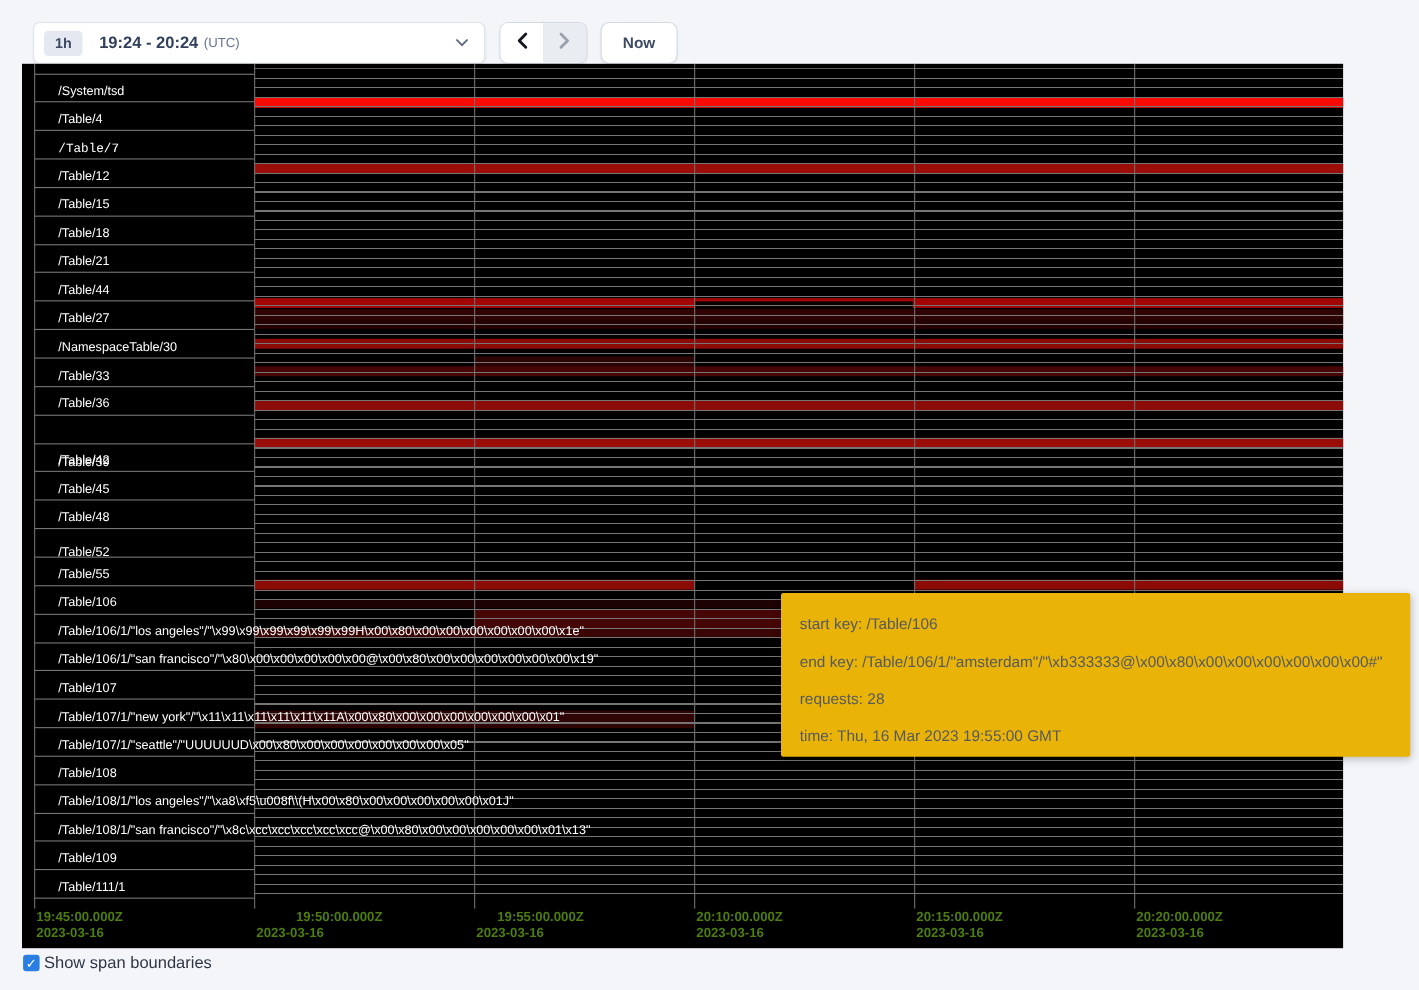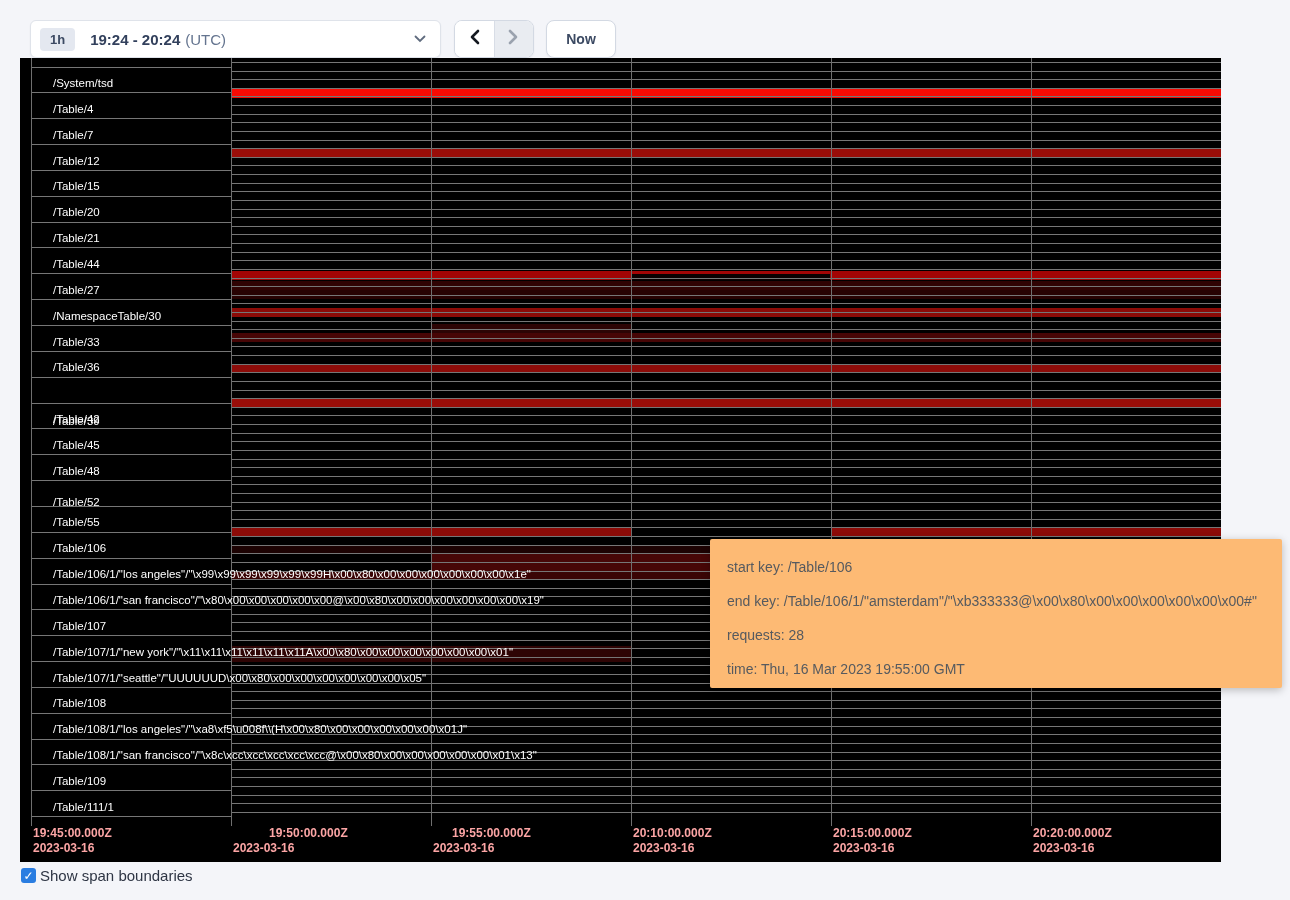--- a/index.html
+++ b/index.html
@@ -6,43 +6,43 @@
   #screen{position:relative;width:1290px;height:900px;background:#f4f5f9;overflow:hidden;
           font-family:"Liberation Sans", sans-serif;}
   .abs{position:absolute;}
 
   
   .range-select{left:30px;top:20px;width:411px;height:38px;background:#fff;border:1px solid #dfe3ea;
     border-radius:6px;box-sizing:border-box;display:flex;align-items:center;box-shadow:0 1px 2px rgba(16,24,40,.05);cursor:pointer;}
   .range-chip{margin-left:9px;background:#e4e8f0;border-radius:4px;padding:4px 10px;
     font-size:13px;font-weight:bold;color:#3c4a63;}
   .range-text{margin-left:15px;font-size:15px;font-weight:bold;color:#32405c;white-space:pre;}
-  .range-zone{font-size:15px;font-weight:normal;color:#64748f;margin-left:5px;}
+  .range-zone{font-size:12px;font-weight:normal;color:#64748f;margin-left:5px;}
   .range-caret{margin-left:auto;margin-right:14px;display:flex;}
   .btn-group{left:454px;top:20px;width:80px;height:38px;border:1px solid #d3d9e3;border-radius:8px;
     box-sizing:border-box;display:flex;overflow:hidden;background:#fff;box-shadow:0 1px 2px rgba(16,24,40,.05);}
   .btn-half{width:40px;display:flex;align-items:center;justify-content:center;}
   .btn-prev{background:#fff;border-right:1px solid #d8dde6;cursor:pointer;}
   .btn-next{background:#e9ecf1;}
   .now-btn{left:546px;top:20px;width:70px;height:38px;background:#fff;border:1px solid #d3d9e3;border-radius:8px;
     box-sizing:border-box;display:flex;align-items:center;justify-content:center;
     font-size:14px;font-weight:bold;color:#3c4a63;box-shadow:0 1px 2px rgba(16,24,40,.05);cursor:pointer;}
 
   
   #map{left:20px;top:58px;width:1201px;height:804px;background:#000;}
   #dense-lines{left:231px;top:62px;width:990px;height:758px;
     background-image:repeating-linear-gradient(to bottom,#767676 0,#767676 1px,transparent 1px,transparent 8.62px);}
   .band{position:absolute;}
   .vline{position:absolute;width:1px;background:#6f6f6f;}
   .hline{position:absolute;height:1px;background:#767676;}
   .key-label{position:absolute;left:33px;color:#fff;font-size:11.5px;line-height:13px;white-space:pre;z-index:3;}
-  .tick-time,.tick-date{position:absolute;color:#fca5a5;font-size:12px;font-weight:bold;white-space:pre;}
-
-  
-  #tooltip{left:710px;top:539px;width:572px;height:149px;background:#fdba74;border-radius:2px;
+  .tick-time,.tick-date{position:absolute;color:#4d7c0f;font-size:12px;font-weight:bold;white-space:pre;}
+
+  
+  #tooltip{left:710px;top:539px;width:572px;height:149px;background:#eab308;border-radius:2px;
     box-shadow:0 2px 8px rgba(0,0,0,.25);z-index:10;box-sizing:border-box;padding:11px 17px;}
   #tooltip .tline{font-size:14px;color:#565a5f;line-height:34px;white-space:pre;}
 
   
   .checkbox{left:21px;top:868px;width:15px;height:15px;background:#2a7de1;border-radius:3px;
     display:flex;align-items:center;justify-content:center;color:#fff;font-size:12px;line-height:12px;cursor:pointer;}
   .checkbox-label{left:40px;top:868px;font-size:15px;color:#2e3544;line-height:16px;}
 </style>
 </head>
 <body>
@@ -136,24 +136,24 @@
         <div class="vline" style="left: 11px; top: 0px; height: 768px;"></div>
         <div class="vline" style="left: 211px; top: 0px; height: 768px;"></div>
         <div class="vline" style="left: 411px; top: 0px; height: 768px;"></div>
         <div class="vline" style="left: 611px; top: 0px; height: 768px;"></div>
         <div class="vline" style="left: 811px; top: 0px; height: 768px;"></div>
         <div class="vline" style="left: 1011px; top: 0px; height: 768px;"></div>
       </div>
     <div id="labels">
         <div class="key-label" style="top: 19px;">/System/tsd</div>
         <div class="key-label" style="top: 44.85px;">/Table/4</div>
-        <div class="key-label" style="top: 70.7px;">/Table/7</div>
+        <div class="key-label" style="top: 70.7px; font-family: Liberation Mono, monospace;">/Table/7</div>
         <div class="key-label" style="top: 96.55px;">/Table/12</div>
         <div class="key-label" style="top: 122.4px;">/Table/15</div>
-        <div class="key-label" style="top: 148.25px;">/Table/20</div>
+        <div class="key-label" style="top: 148.25px;">/Table/18</div>
         <div class="key-label" style="top: 174.1px;">/Table/21</div>
         <div class="key-label" style="top: 199.95px;">/Table/44</div>
         <div class="key-label" style="top: 225.8px;">/Table/27</div>
         <div class="key-label" style="top: 251.65px;">/NamespaceTable/30</div>
         <div class="key-label" style="top: 277.5px;">/Table/33</div>
         <div class="key-label" style="top: 303.35px;">/Table/36</div>
         <div class="key-label" style="top: 329.2px; margin-top: 28px;">/Table/39</div>
         <div class="key-label" style="top: 355.05px;">/Table/42</div>
         <div class="key-label" style="top: 380.9px;">/Table/45</div>
         <div class="key-label" style="top: 406.75px;">/Table/48</div>

